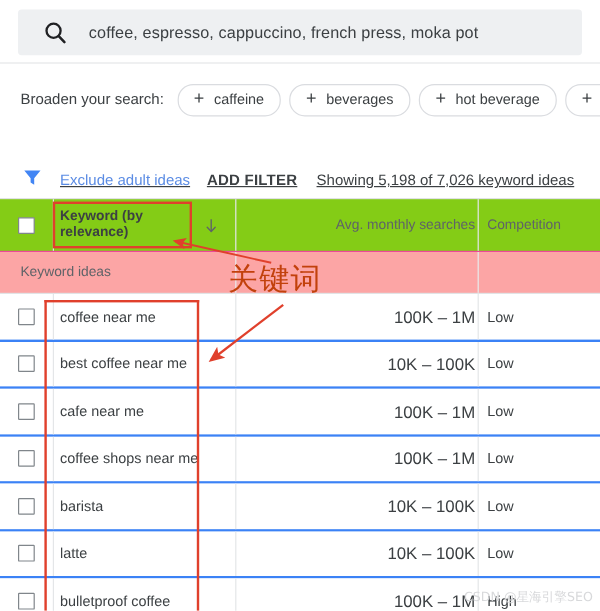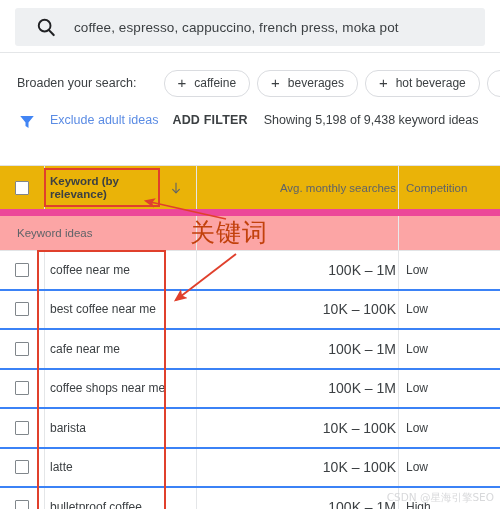--- a/index.html
+++ b/index.html
@@ -21,50 +21,50 @@
   }
   .search-icon{width:22px;height:22px;margin-left:20px;flex:0 0 auto;display:block;}
   .search-text{
     margin-left:17px;font-size:13.5px;color:#3c4043;letter-spacing:.1px;white-space:nowrap;
   }
   .top-divider{position:absolute;left:0;top:52px;width:500px;height:1px;background:#e4e6e8;}
 
   
   .broaden{
     position:absolute;left:0;top:61px;width:500px;height:44px;
-    display:flex;align-items:center;gap:16px;
+    display:flex;align-items:center;
   }
   .broaden-label{margin-left:17px;font-size:12.5px;color:#3c4043;white-space:nowrap;}
   .chips{display:flex;align-items:center;margin-left:11px;}
   .chip{
     display:flex;align-items:center;
     height:25px;border:1px solid #dadce0;border-radius:13px;
     padding:0 13px;margin-right:7px;background:#fff;white-space:nowrap;
     font-size:12px;color:#3c4043;
   }
   .chip .plus{
     font-size:15px;line-height:1;margin-right:8px;color:#3c4043;font-weight:400;
     position:relative;top:-1px;
   }
 
   
   .filterrow{
     position:absolute;left:0;top:113px;width:500px;height:44px;
-    display:flex;align-items:flex-start;
+    display:flex;align-items:flex-end;text-decoration:underline;
   }
   .funnel{width:18px;height:18px;margin-left:18px;display:block;}
   .exclude-link{margin-left:14px;font-size:12.5px;color:#5b8ce4;white-space:nowrap;}
   .add-filter{margin-left:14px;font-size:12.5px;color:#3c4043;font-weight:bold;letter-spacing:.2px;white-space:nowrap;}
   .showing{margin-left:16px;font-size:12.5px;color:#3c4043;white-space:nowrap;}
 
   
   .table{position:absolute;left:0;top:165px;width:500px;}
   .thead{
-    position:relative;height:43px;border-top:1px solid #e0e2e4;border-bottom:7px solid #ec4899;
-    background:#eab308;
+    position:relative;height:43px;border-top:1px solid #e0e2e4;border-bottom:1px solid #ec4899;
+    background:#84cc16;
     text-decoration:underline;
   }
   .cell-check{position:absolute;left:0;top:0;width:44px;height:100%;display:flex;align-items:center;justify-content:center;}
   .cbx{width:14px;height:14px;border:1.6px solid #80868b;border-radius:1px;box-sizing:border-box;background:#fff;}
   .th-keyword{
     position:absolute;left:50px;top:50%;transform:translateY(-50%);
     font-size:11.5px;font-weight:bold;color:#3c4043;line-height:13.5px;width:105px;
   }
   .th-sort{
     position:absolute;left:168px;top:50%;transform:translateY(-50%);
@@ -158,21 +158,21 @@
       </div>
     </div>
   </div>
 
   <div class="filterrow">
     <svg class="funnel" viewBox="0 0 24 24">
       <path d="M3 4 H21 L14 12.6 V20 L10 17.4 V12.6 Z" fill="#4285f4"></path>
     </svg>
     <span class="exclude-link">Exclude adult ideas</span>
     <span class="add-filter">ADD FILTER</span>
-    <span class="showing">Showing 5,198 of 9,438 keyword ideas</span>
+    <span class="showing">Showing 5,198 of 7,026 keyword ideas</span>
   </div>
 
   <div class="table">
 
     <div class="thead">
       <div class="cell-check">
         <div class="cbx"></div>
       </div>
       <div class="th-keyword">Keyword (by relevance)</div>
       <div class="vdiv" style="left:44px;"></div>

